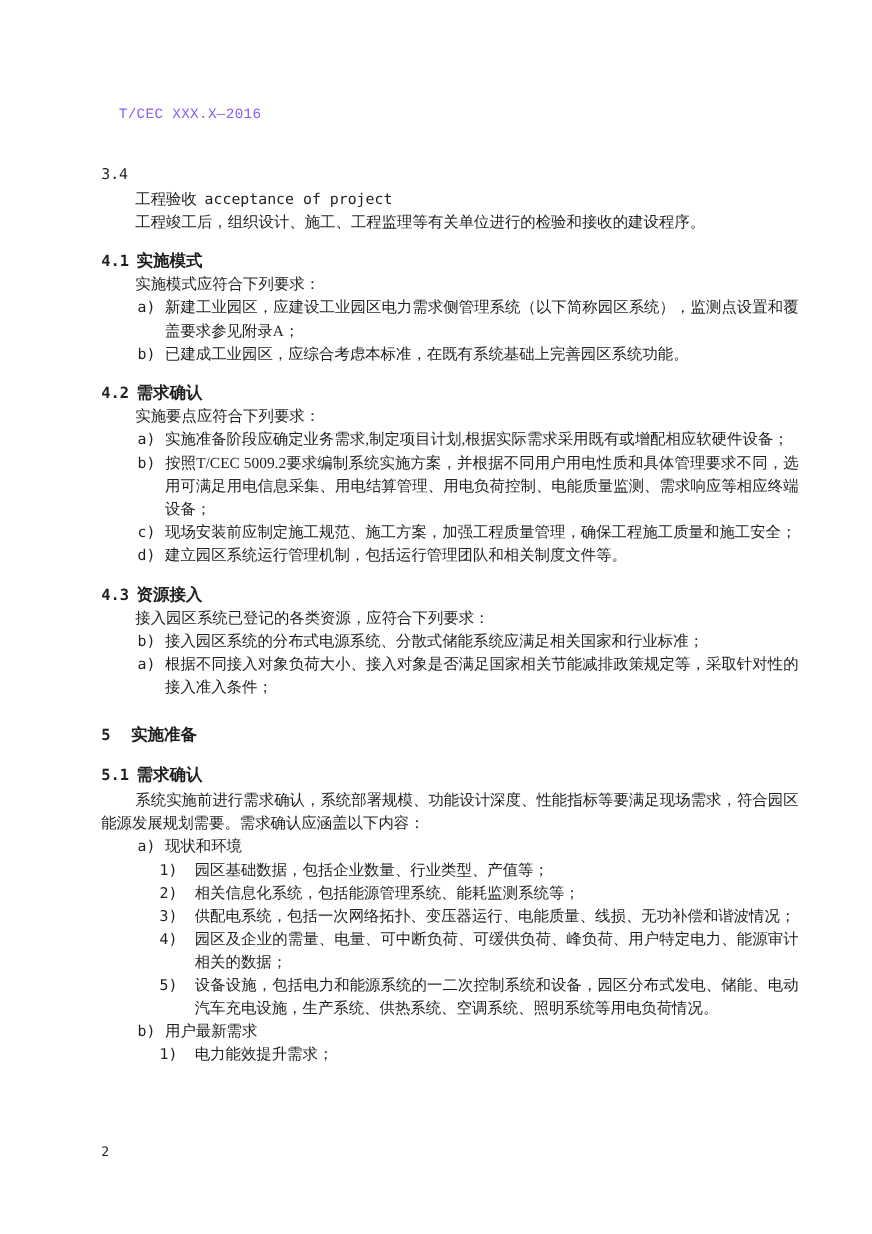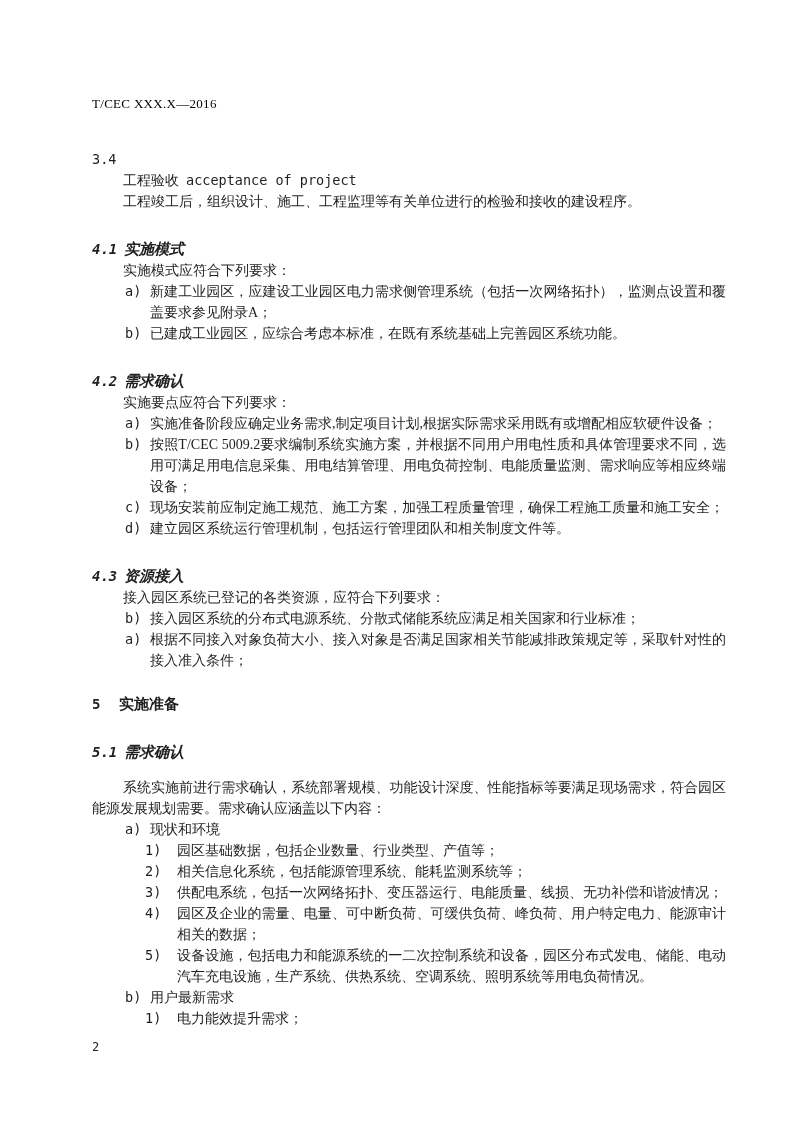--- a/index.html
+++ b/index.html
@@ -8,26 +8,26 @@
   .page {
     position: relative;
     width: 793px;
     height: 1122px;
     background: #ffffff;
     margin: 0 auto;
     overflow: hidden;
   }
   .running-header {
     position: absolute;
-    left: 92px;
+    left: 108px;
     top: 96px;
-    font-family: Liberation Serif, serif;
+    font-family: Liberation Mono, monospace;
     font-size: 13px;
     letter-spacing: 0.3px;
-    color: #000000;
+    color: #8b5cf6;
   }
   .content {
     position: absolute;
     left: 92px;
     top: 133px;
     width: 634px;
     font-size: 14px;
     line-height: 21px;
     text-align: justify;
   }
@@ -39,29 +39,29 @@
     font-size: 12px;
     color: #222;
   }
   .h1, .h2 {
     font-weight: bold;
     font-size: 15px;
     font-family: "Liberation Sans", "DejaVu Sans", sans-serif;
     text-align: left;
   }
   .h1 { margin-top: 22px; }
-  .h2 { margin-top: 26px; font-style: italic; }
+  .h2 { margin-top: 14px; }
   .h1 .hnum { display: inline-block; width: 27px; font-family: "DejaVu Sans Mono", monospace; font-size: 14px; }
   .h2 .hnum { display: inline-block; width: 32px; font-family: "DejaVu Sans Mono", monospace; font-size: 14px; }
   .indent1 { margin-left: 31px; }
   .term-number { font-family: "DejaVu Sans Mono", monospace; font-size: 13.5px; margin-top: 16px; }
   .term-title { font-weight: normal; font-family: "Liberation Sans", "DejaVu Sans", sans-serif; text-align: left; }
   .term-title .en { font-family: "DejaVu Sans Mono", monospace; font-size: 13.5px; margin-left: 7px; }
   .intro { }
-  .lead { margin-top: 14px; text-indent: 31px; }
+  .lead { margin-top: 2px; text-indent: 31px; }
   .li1 { padding-left: 58px; }
   .li1 .m1 { display: inline-block; width: 25px; margin-left: -25px; text-indent: 0; font-family: "DejaVu Sans Mono", monospace; font-size: 13.5px; }
   .li2 { padding-left: 85px; }
   .li2 .m2 { display: inline-block; width: 32px; margin-left: -32px; text-indent: 0; font-family: "DejaVu Sans Mono", monospace; font-size: 13.5px; }
 </style>
 </head>
 <body>
 
 <div class="page">
 
@@ -74,21 +74,21 @@
       <span class="zh">工程验收</span><span class="en">acceptance of project</span>
     </div>
     <div class="indent1">工程竣工后，组织设计、施工、工程监理等有关单位进行的检验和接收的建设程序。</div>
 
 
     <div class="h2">
       <span class="hnum">4.1</span><span>实施模式</span>
     </div>
     <div class="intro indent1">实施模式应符合下列要求：</div>
     <div class="li1">
-      <span class="m1">a)</span><span>新建工业园区，应建设工业园区电力需求侧管理系统（包括一次网络拓扑），监测点设置和覆盖要求参见附录A；</span>
+      <span class="m1">a)</span><span>新建工业园区，应建设工业园区电力需求侧管理系统（以下简称园区系统），监测点设置和覆盖要求参见附录A；</span>
     </div>
     <div class="li1">
       <span class="m1">b)</span><span>已建成工业园区，应综合考虑本标准，在既有系统基础上完善园区系统功能。</span>
     </div>
 
     <div class="h2">
       <span class="hnum">4.2</span><span>需求确认</span>
     </div>
     <div class="intro indent1">实施要点应符合下列要求：</div>
     <div class="li1">

